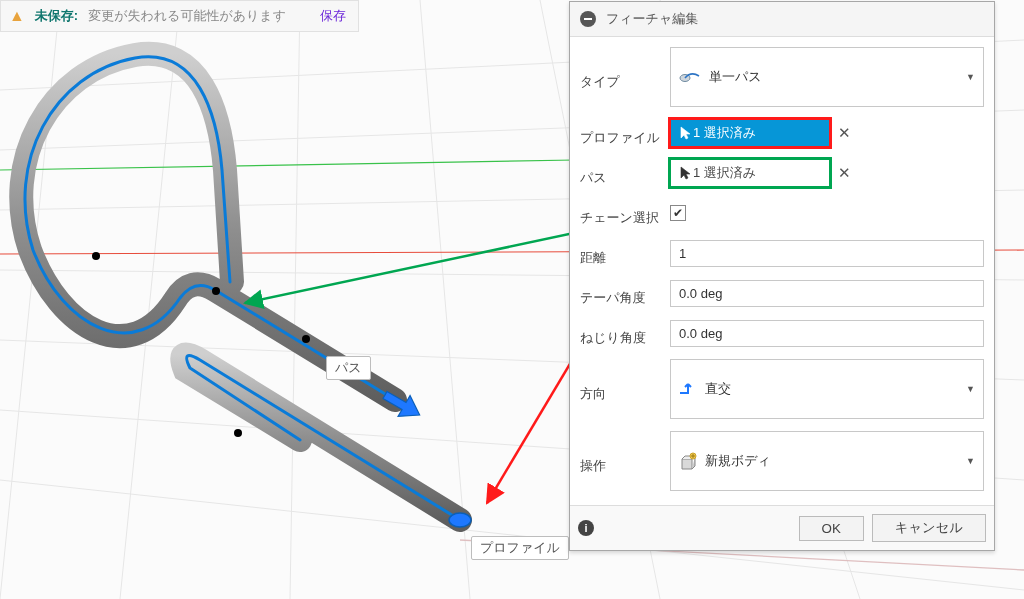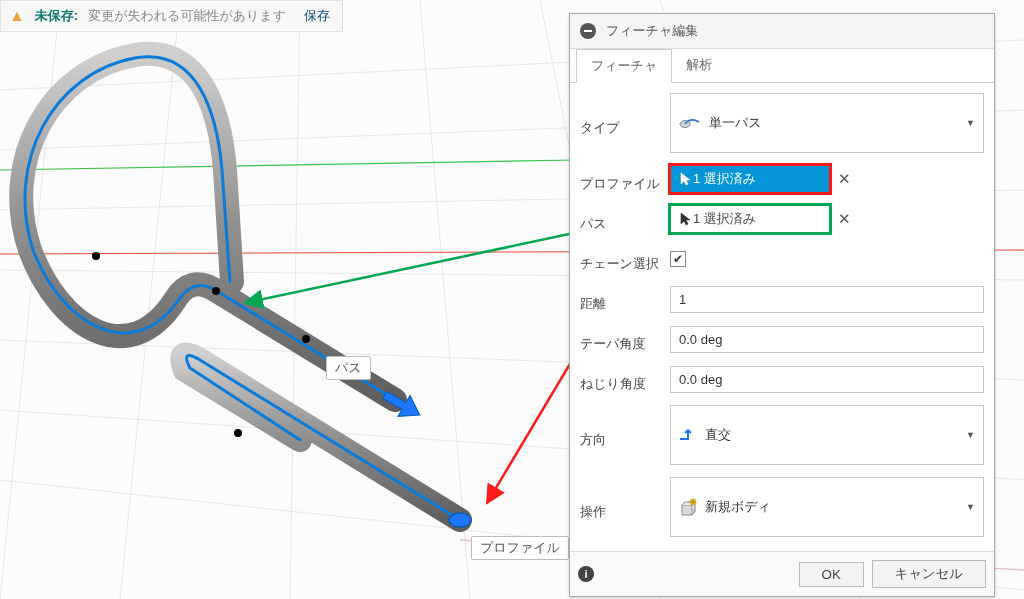--- a/index.html
+++ b/index.html
@@ -8,30 +8,30 @@
 
   
   #viewport { position: absolute; inset: 0; background: #fbfbfb; }
   #viewport svg { width: 100%; height: 100%; display: block; }
 
   
   #unsaved-bar { position: absolute; top: 0; left: 0; background: #f7f7f7; border: 1px solid #e1e1e1; padding: 6px 12px 6px 8px; display: flex; align-items: center; gap: 10px; }
   #unsaved-bar .warn-icon { color: #e8a33d; font-size: 16px; }
   #unsaved-bar .bold { font-weight: bold; color: #0f766e; }
   #unsaved-bar .msg { color: #888; }
-  #unsaved-bar .save-link { color: #0c4a6e; cursor: pointer; margin-left: 8px; }
+  #unsaved-bar .save-link { color: #6d28d9; cursor: pointer; margin-left: 24px; }
 
   
   .callout { position: absolute; background: #fff; border: 1px solid #bdbdbd; padding: 2px 8px; font-size: 13px; color: #555; border-radius: 2px; white-space: nowrap; }
 
   
   .dot { position: absolute; width: 8px; height: 8px; background: #000; border-radius: 50%; transform: translate(-50%, -50%); }
 
   
-  #panel { position: absolute; top: 13px; left: 569px; width: 426px; background: #fff; border: 1px solid #a7a7a7; box-shadow: 0 2px 4px rgba(0,0,0,.15); display: flex; flex-direction: column; }
+  #panel { position: absolute; top: 1px; left: 569px; width: 426px; background: #fff; border: 1px solid #a7a7a7; box-shadow: 0 2px 4px rgba(0,0,0,.15); display: flex; flex-direction: column; }
   #panel-title { display: flex; align-items: center; gap: 10px; padding: 8px 10px; border-bottom: 1px solid #ddd; background: #f5f5f5; }
   #panel-title .collapse-btn { width: 16px; height: 16px; border-radius: 50%; background: #565656; display: inline-flex; align-items: center; justify-content: center; cursor: pointer; }
   #panel-title .collapse-btn span { width: 8px; height: 2px; background: #fff; display: block; }
   #panel-title .title-text { color: #555; }
 
   #tabs { display: flex; border-bottom: 1px solid #ccc; padding: 0 6px; background: #fff; }
   .tab { padding: 7px 14px; color: #666; cursor: pointer; }
   .tab.active { border: 1px solid #ccc; border-bottom: 1px solid #fff; background: #fff; margin-bottom: -1px; }
 
   #panel-body { padding: 10px 10px 6px 10px; }
@@ -170,24 +170,20 @@
 
   <div id="panel">
 
     <div id="panel-title">
       <span class="collapse-btn">
           <span></span>
         </span>
       <span class="title-text">フィーチャ編集</span>
     </div>
 
-    <div id="tabs">
-      <div class="tab active">フィーチャ</div>
-      <div class="tab">解析</div>
-    </div>
 
     <div id="panel-body">
 
       <div class="row">
         <div class="row-label">タイプ</div>
         <div class="drop">
           <span class="type-icon">
             <svg viewBox="0 0 22 14">
                 <ellipse cx="6" cy="8" rx="5" ry="3.5" fill="#cfd6dc" stroke="#6e8aa0"></ellipse>
                 <path d="M6 8 Q12 1 20 6" fill="none" stroke="#2d74c4" stroke-width="1.6"></path>

